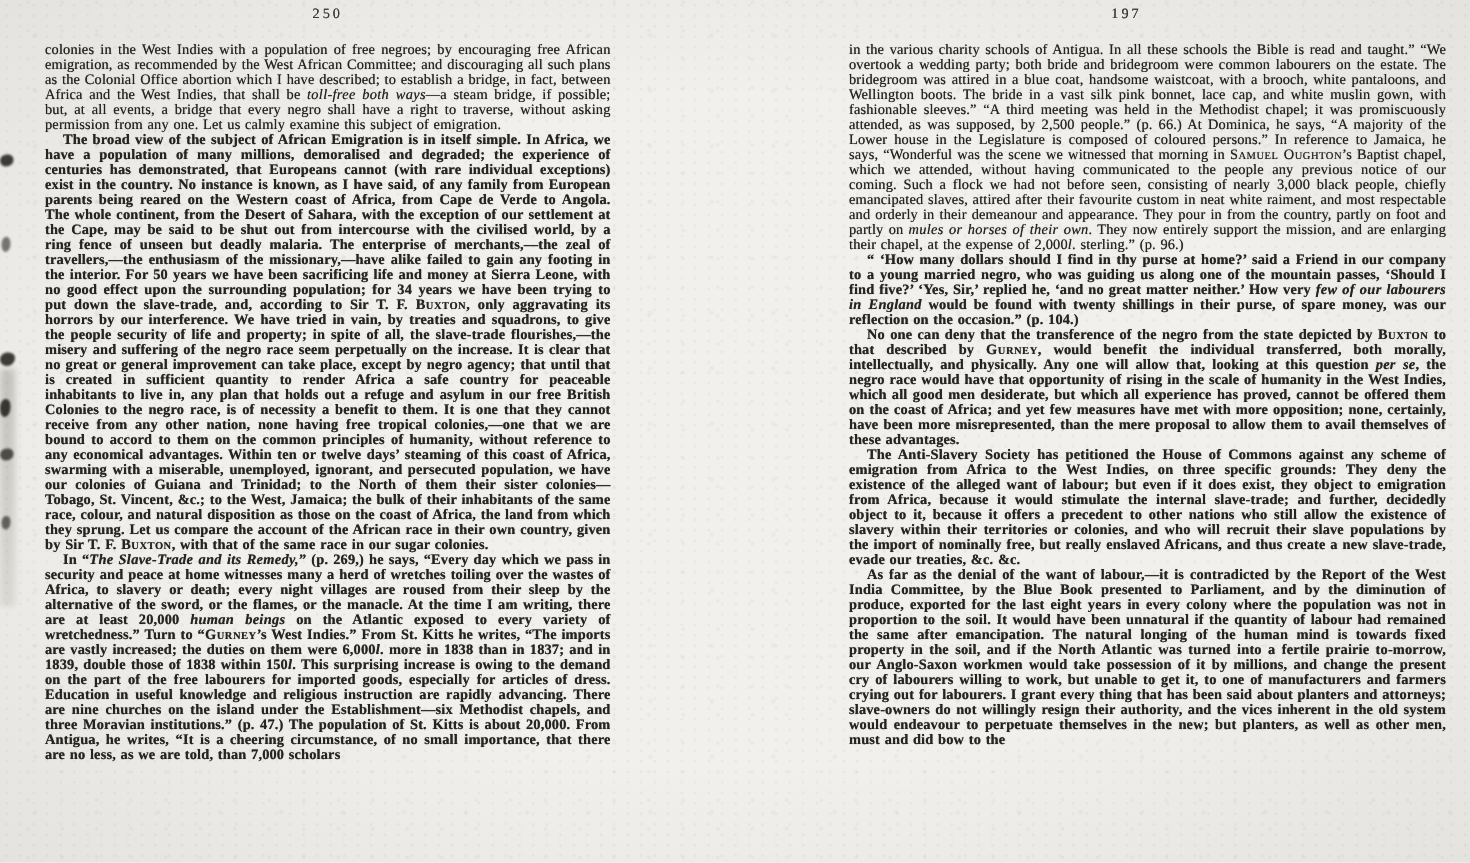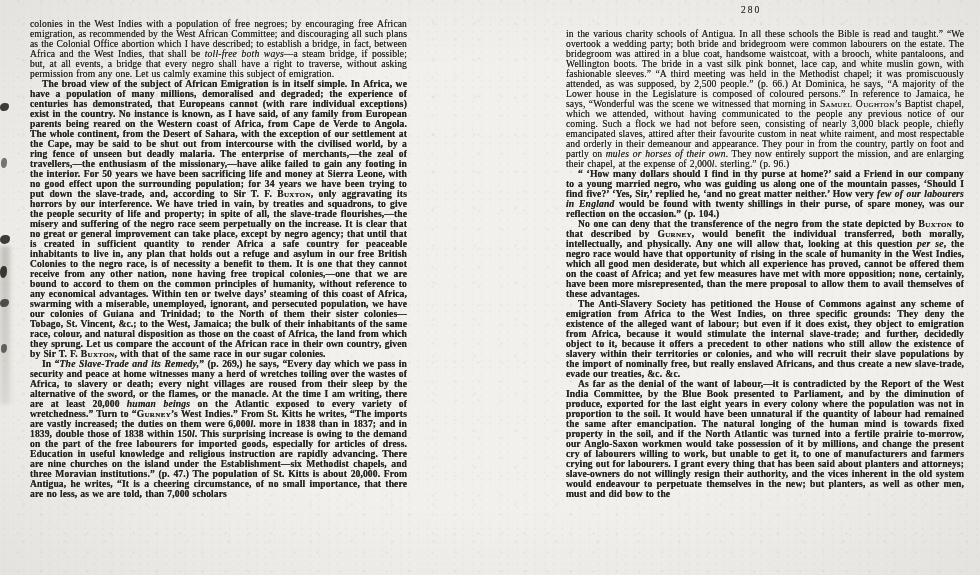--- a/index.html
+++ b/index.html
@@ -74,27 +74,28 @@
 
   <div class="streak"></div>
   <div class="blob b1"></div>
   <div class="blob b2"></div>
   <div class="blob b3"></div>
   <div class="blob b4"></div>
   <div class="blob b5"></div>
   <div class="blob b6"></div>
 
   <section class="page page-left">
+    <div class="pagenum">250</div>
     <p class="para noindent rich">colonies in the West Indies with a population of free negroes; by encouraging free African emigration, as recommended by the West African Committee; and discouraging all such plans as the Colonial Office abortion which I have described; to establish a bridge, in fact, between Africa and the West Indies, that shall be <i>toll-free both ways</i>—a steam bridge, if possible; but, at all events, a bridge that every negro shall have a right to traverse, without asking permission from any one. Let us calmly examine this subject of emigration.</p>
     <p class="para indent rich">The broad view of the subject of African Emigration is in itself simple. In Africa, we have a population of many millions, demoralised and degraded; the experience of centuries has demonstrated, that Europeans cannot (with rare individual exceptions) exist in the country. No instance is known, as I have said, of any family from European parents being reared on the Western coast of Africa, from Cape de Verde to Angola. The whole continent, from the Desert of Sahara, with the exception of our settlement at the Cape, may be said to be shut out from intercourse with the civilised world, by a ring fence of unseen but deadly malaria. The enterprise of merchants,—the zeal of travellers,—the enthusiasm of the missionary,—have alike failed to gain any footing in the interior. For 50 years we have been sacrificing life and money at Sierra Leone, with no good effect upon the surrounding population; for 34 years we have been trying to put down the slave-trade, and, according to Sir T. F. <span class="sc">Buxton</span>, only aggravating its horrors by our interference. We have tried in vain, by treaties and squadrons, to give the people security of life and property; in spite of all, the slave-trade flourishes,—the misery and suffering of the negro race seem perpetually on the increase. It is clear that no great or general improvement can take place, except by negro agency; that until that is created in sufficient quantity to render Africa a safe country for peaceable inhabitants to live in, any plan that holds out a refuge and asylum in our free British Colonies to the negro race, is of necessity a benefit to them. It is one that they cannot receive from any other nation, none having free tropical colonies,—one that we are bound to accord to them on the common principles of humanity, without reference to any economical advantages. Within ten or twelve days’ steaming of this coast of Africa, swarming with a miserable, unemployed, ignorant, and persecuted population, we have our colonies of Guiana and Trinidad; to the North of them their sister colonies—Tobago, St. Vincent, &amp;c.; to the West, Jamaica; the bulk of their inhabitants of the same race, colour, and natural disposition as those on the coast of Africa, the land from which they sprung. Let us compare the account of the African race in their own country, given by Sir T. F. <span class="sc">Buxton</span>, with that of the same race in our sugar colonies.</p>
     <p class="para indent rich">In “<i>The Slave-Trade and its Remedy,</i>” (p. 269,) he says, “Every day which we pass in security and peace at home witnesses many a herd of wretches toiling over the wastes of Africa, to slavery or death; every night villages are roused from their sleep by the alternative of the sword, or the flames, or the manacle. At the time I am writing, there are at least 20,000 <i>human beings</i> on the Atlantic exposed to every variety of wretchedness.” Turn to “<span class="sc">Gurney</span>’s West Indies.” From St. Kitts he writes, “The imports are vastly increased; the duties on them were 6,000<i>l</i>. more in 1838 than in 1837; and in 1839, double those of 1838 within 150<i>l</i>. This surprising increase is owing to the demand on the part of the free labourers for imported goods, especially for articles of dress. Education in useful knowledge and religious instruction are rapidly advancing. There are nine churches on the island under the Establishment—six Methodist chapels, and three Moravian institutions.” (p. 47.) The population of St. Kitts is about 20,000. From Antigua, he writes, “It is a cheering circumstance, of no small importance, that there are no less, as we are told, than 7,000 scholars</p>
   </section>
 
   <section class="page page-right">
-    <div class="pagenum">280</div>
+    <div class="pagenum">197</div>
     <p class="para noindent rich">in the various charity schools of Antigua. In all these schools the Bible is read and taught.” “We overtook a wedding party; both bride and bridegroom were common labourers on the estate. The bridegroom was attired in a blue coat, handsome waistcoat, with a brooch, white pantaloons, and Wellington boots. The bride in a vast silk pink bonnet, lace cap, and white muslin gown, with fashionable sleeves.” “A third meeting was held in the Methodist chapel; it was promiscuously attended, as was supposed, by 2,500 people.” (p. 66.) At Dominica, he says, “A majority of the Lower house in the Legislature is composed of coloured persons.” In reference to Jamaica, he says, “Wonderful was the scene we witnessed that morning in <span class="sc">Samuel Oughton</span>’s Baptist chapel, which we attended, without having communicated to the people any previous notice of our coming. Such a flock we had not before seen, consisting of nearly 3,000 black people, chiefly emancipated slaves, attired after their favourite custom in neat white raiment, and most respectable and orderly in their demeanour and appearance. They pour in from the country, partly on foot and partly on <i>mules or horses of their own</i>. They now entirely support the mission, and are enlarging their chapel, at the expense of 2,000<i>l</i>. sterling.” (p. 96.)</p>
     <p class="para indent rich">“ ‘How many dollars should I find in thy purse at home?’ said a Friend in our company to a young married negro, who was guiding us along one of the mountain passes, ‘Should I find five?’ ‘Yes, Sir,’ replied he, ‘and no great matter neither.’ How very <i>few of our labourers in England</i> would be found with twenty shillings in their purse, of spare money, was our reflection on the occasion.” (p. 104.)</p>
     <p class="para indent rich">No one can deny that the transference of the negro from the state depicted by <span class="sc">Buxton</span> to that described by <span class="sc">Gurney</span>, would benefit the individual transferred, both morally, intellectually, and physically. Any one will allow that, looking at this question <i>per se</i>, the negro race would have that opportunity of rising in the scale of humanity in the West Indies, which all good men desiderate, but which all experience has proved, cannot be offered them on the coast of Africa; and yet few measures have met with more opposition; none, certainly, have been more misrepresented, than the mere proposal to allow them to avail themselves of these advantages.</p>
     <p class="para indent rich">The Anti-Slavery Society has petitioned the House of Commons against any scheme of emigration from Africa to the West Indies, on three specific grounds: They deny the existence of the alleged want of labour; but even if it does exist, they object to emigration from Africa, because it would stimulate the internal slave-trade; and further, decidedly object to it, because it offers a precedent to other nations who still allow the existence of slavery within their territories or colonies, and who will recruit their slave populations by the import of nominally free, but really enslaved Africans, and thus create a new slave-trade, evade our treaties, &amp;c. &amp;c.</p>
     <p class="para indent rich">As far as the denial of the want of labour,—it is contradicted by the Report of the West India Committee, by the Blue Book presented to Parliament, and by the diminution of produce, exported for the last eight years in every colony where the population was not in proportion to the soil. It would have been unnatural if the quantity of labour had remained the same after emancipation. The natural longing of the human mind is towards fixed property in the soil, and if the North Atlantic was turned into a fertile prairie to-morrow, our Anglo-Saxon workmen would take possession of it by millions, and change the present cry of labourers willing to work, but unable to get it, to one of manufacturers and farmers crying out for labourers. I grant every thing that has been said about planters and attorneys; slave-owners do not willingly resign their authority, and the vices inherent in the old system would endeavour to perpetuate themselves in the new; but planters, as well as other men, must and did bow to the</p>
   </section>
 
 </div>
 
 </body></html>

